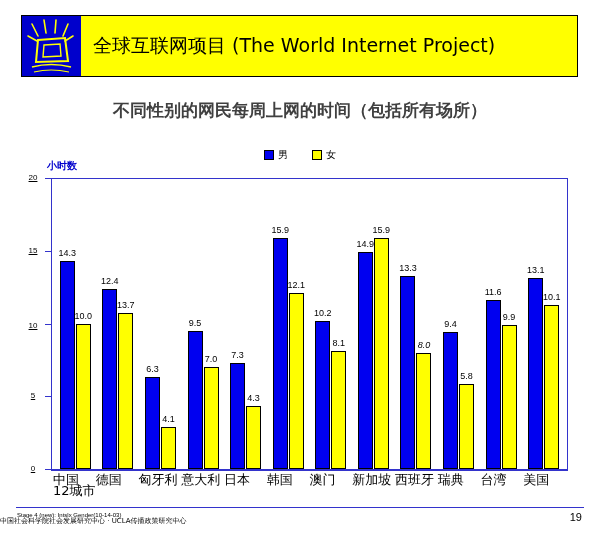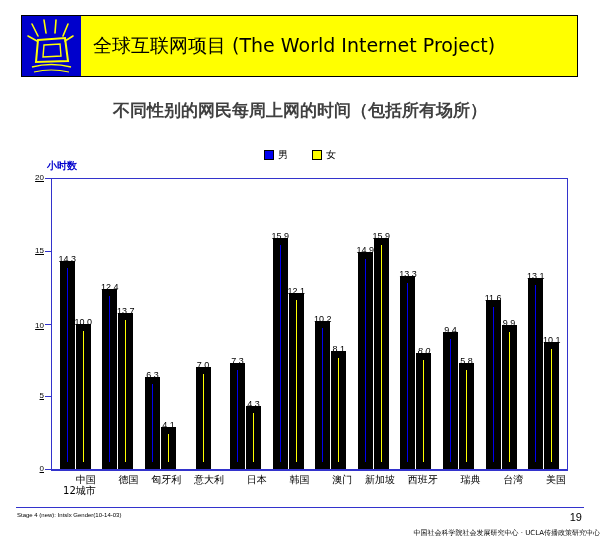--- a/index.html
+++ b/index.html
@@ -83,70 +83,70 @@
   .group{
     flex:1 1 0;
     height:100%;
     display:flex;align-items:flex-end;justify-content:center;
     gap:1px;
     position:relative;
   }
   .bar{
     width:15px;
     position:relative;
-    border:7px solid #000000;
+    border:1px solid #000000;
     box-sizing:border-box;
   }
   .bar.male{background:#0000f0;}
   .bar.female{background:#ffff00;}
   .bar .val{
     position:absolute;left:50%;transform:translateX(-50%);
     top:-14px;
     font-size:9px;color:#000000;white-space:nowrap;
     font-family:"Liberation Sans",sans-serif;
   }
 
   
   .ytick{
     position:absolute;
     font-size:8px;color:#000000;
     font-family:"Liberation Sans",sans-serif;
-    text-align:right;
+    text-align:center;
     width:22px;
     left:22px;
     text-decoration:underline;
   }
   .ytick-mark{
     position:absolute;left:45px;width:6px;height:1px;background:#3333cc;
   }
 
   
   #xlabels{
     position:absolute;left:51px;top:474px;width:517px;height:30px;
     display:flex;justify-content:space-between;
     padding:0 2px;box-sizing:border-box;
   }
   .xlabel{
-    flex:1 1 0;text-align:right;
-    font-size:10px;color:#000000;line-height:11px;
+    flex:1 1 0;text-align:left;
+    font-size:13px;color:#000000;line-height:11px;
     font-family:"DejaVu Sans",sans-serif;
   }
   .xlabel .l2{display:block;}
 
   
   #footer-rule{
     position:absolute;left:16px;top:507px;width:568px;height:1px;background:#3333cc;
   }
   #footer-left{
     position:absolute;left:17px;top:512px;
     font-size:6px;color:#000000;font-family:"Liberation Sans",sans-serif;
     white-space:nowrap;
   }
   #footer-center{
-    position:absolute;left:0;top:528px;width:600px;text-align:right;
+    position:absolute;left:0;top:516px;width:600px;text-align:left;
     font-size:7px;color:#000000;font-family:"DejaVu Sans",sans-serif;
     white-space:nowrap;
   }
   #footer-page{
     position:absolute;right:18px;top:511px;
     font-size:11px;color:#000000;font-family:"Liberation Sans",sans-serif;
   }
 </style>
 </head>
 <body>
@@ -222,20 +222,23 @@
       </div>
       <div class="group">
         <div class="bar male" style="height: 91.665px; text-decoration: underline;">
           <span class="val">6.3</span>
         </div>
         <div class="bar female" style="height: 42px;">
           <span class="val">4.1</span>
         </div>
       </div>
       <div class="group">
+        <div class="bar male" style="height: 138.225px;">
+          <span class="val">9.5</span>
+        </div>
         <div class="bar female" style="height: 101.85px;">
           <span class="val">7.0</span>
         </div>
       </div>
       <div class="group">
         <div class="bar male" style="height: 106.215px; margin-top: 35px;">
           <span class="val">7.3</span>
         </div>
         <div class="bar female" style="height: 62.565px;">
           <span class="val">4.3</span>
@@ -270,37 +273,37 @@
           <span class="val">13.3</span>
         </div>
         <div class="bar female" style="height: 116.4px; font-style: italic;">
           <span class="val">8.0</span>
         </div>
       </div>
       <div class="group">
         <div class="bar male" style="height: 136.77px;">
           <span class="val">9.4</span>
         </div>
-        <div class="bar female" style="height: 106px; text-decoration: underline;">
+        <div class="bar female" style="height: 85px; text-decoration: underline;">
           <span class="val">5.8</span>
         </div>
       </div>
       <div class="group">
         <div class="bar male" style="height: 168.78px;">
           <span class="val">11.6</span>
         </div>
         <div class="bar female" style="height: 144.045px;">
           <span class="val">9.9</span>
         </div>
       </div>
       <div class="group">
         <div class="bar male" style="height: 190.605px;">
           <span class="val">13.1</span>
         </div>
-        <div class="bar female" style="height: 127px;">
+        <div class="bar female" style="height: 164px;">
           <span class="val">10.1</span>
         </div>
       </div>
     </div>
 </div>
 
 <div id="xlabels">
     <div class="xlabel"><span>中国</span><span class="l2">12城市</span></div>
     <div class="xlabel"><span>德国</span></div>
     <div class="xlabel"><span>匈牙利</span></div>

